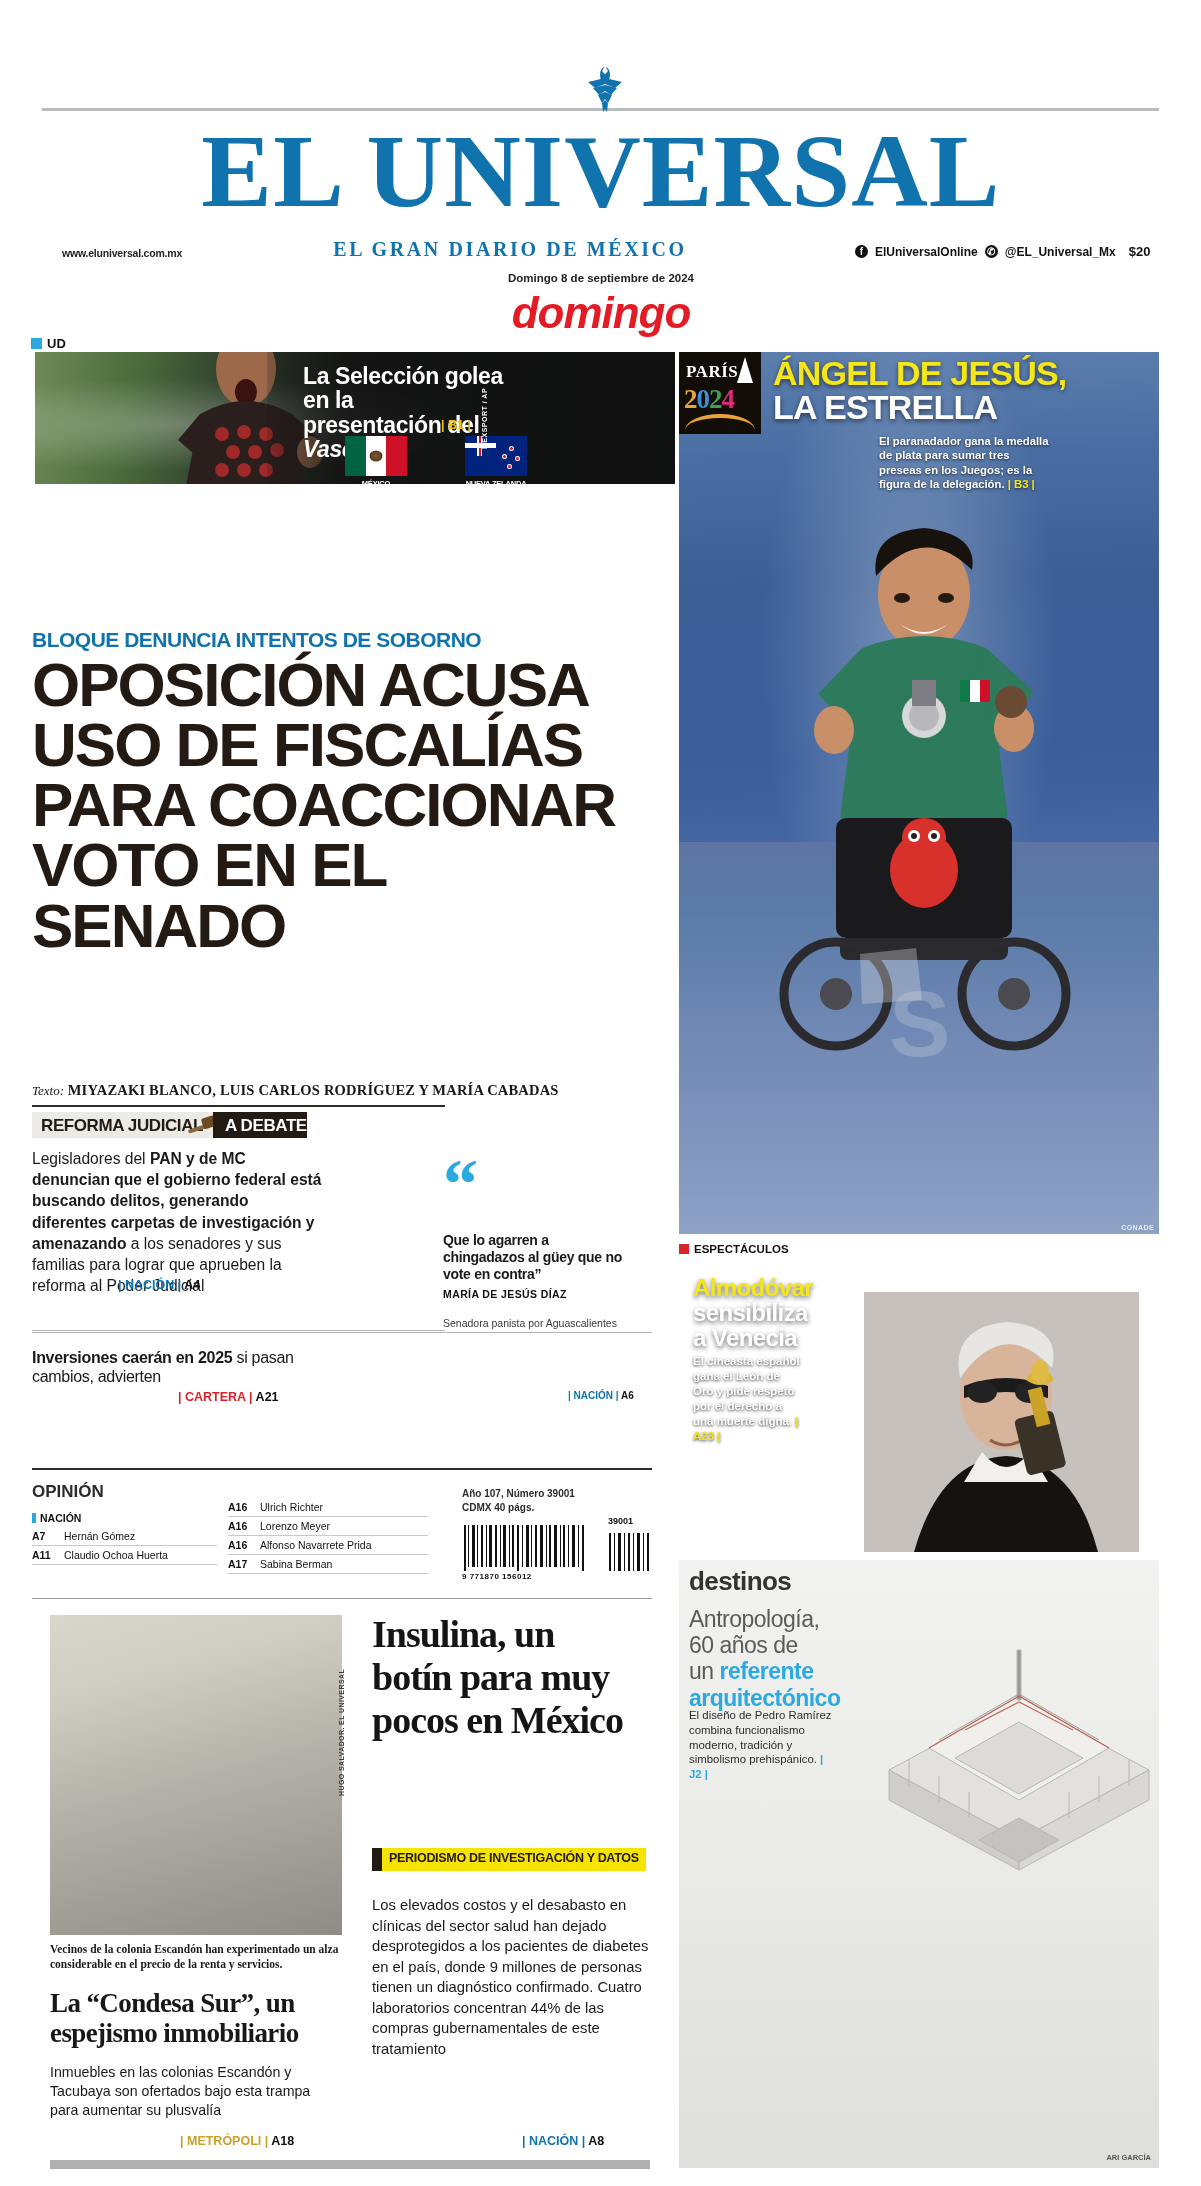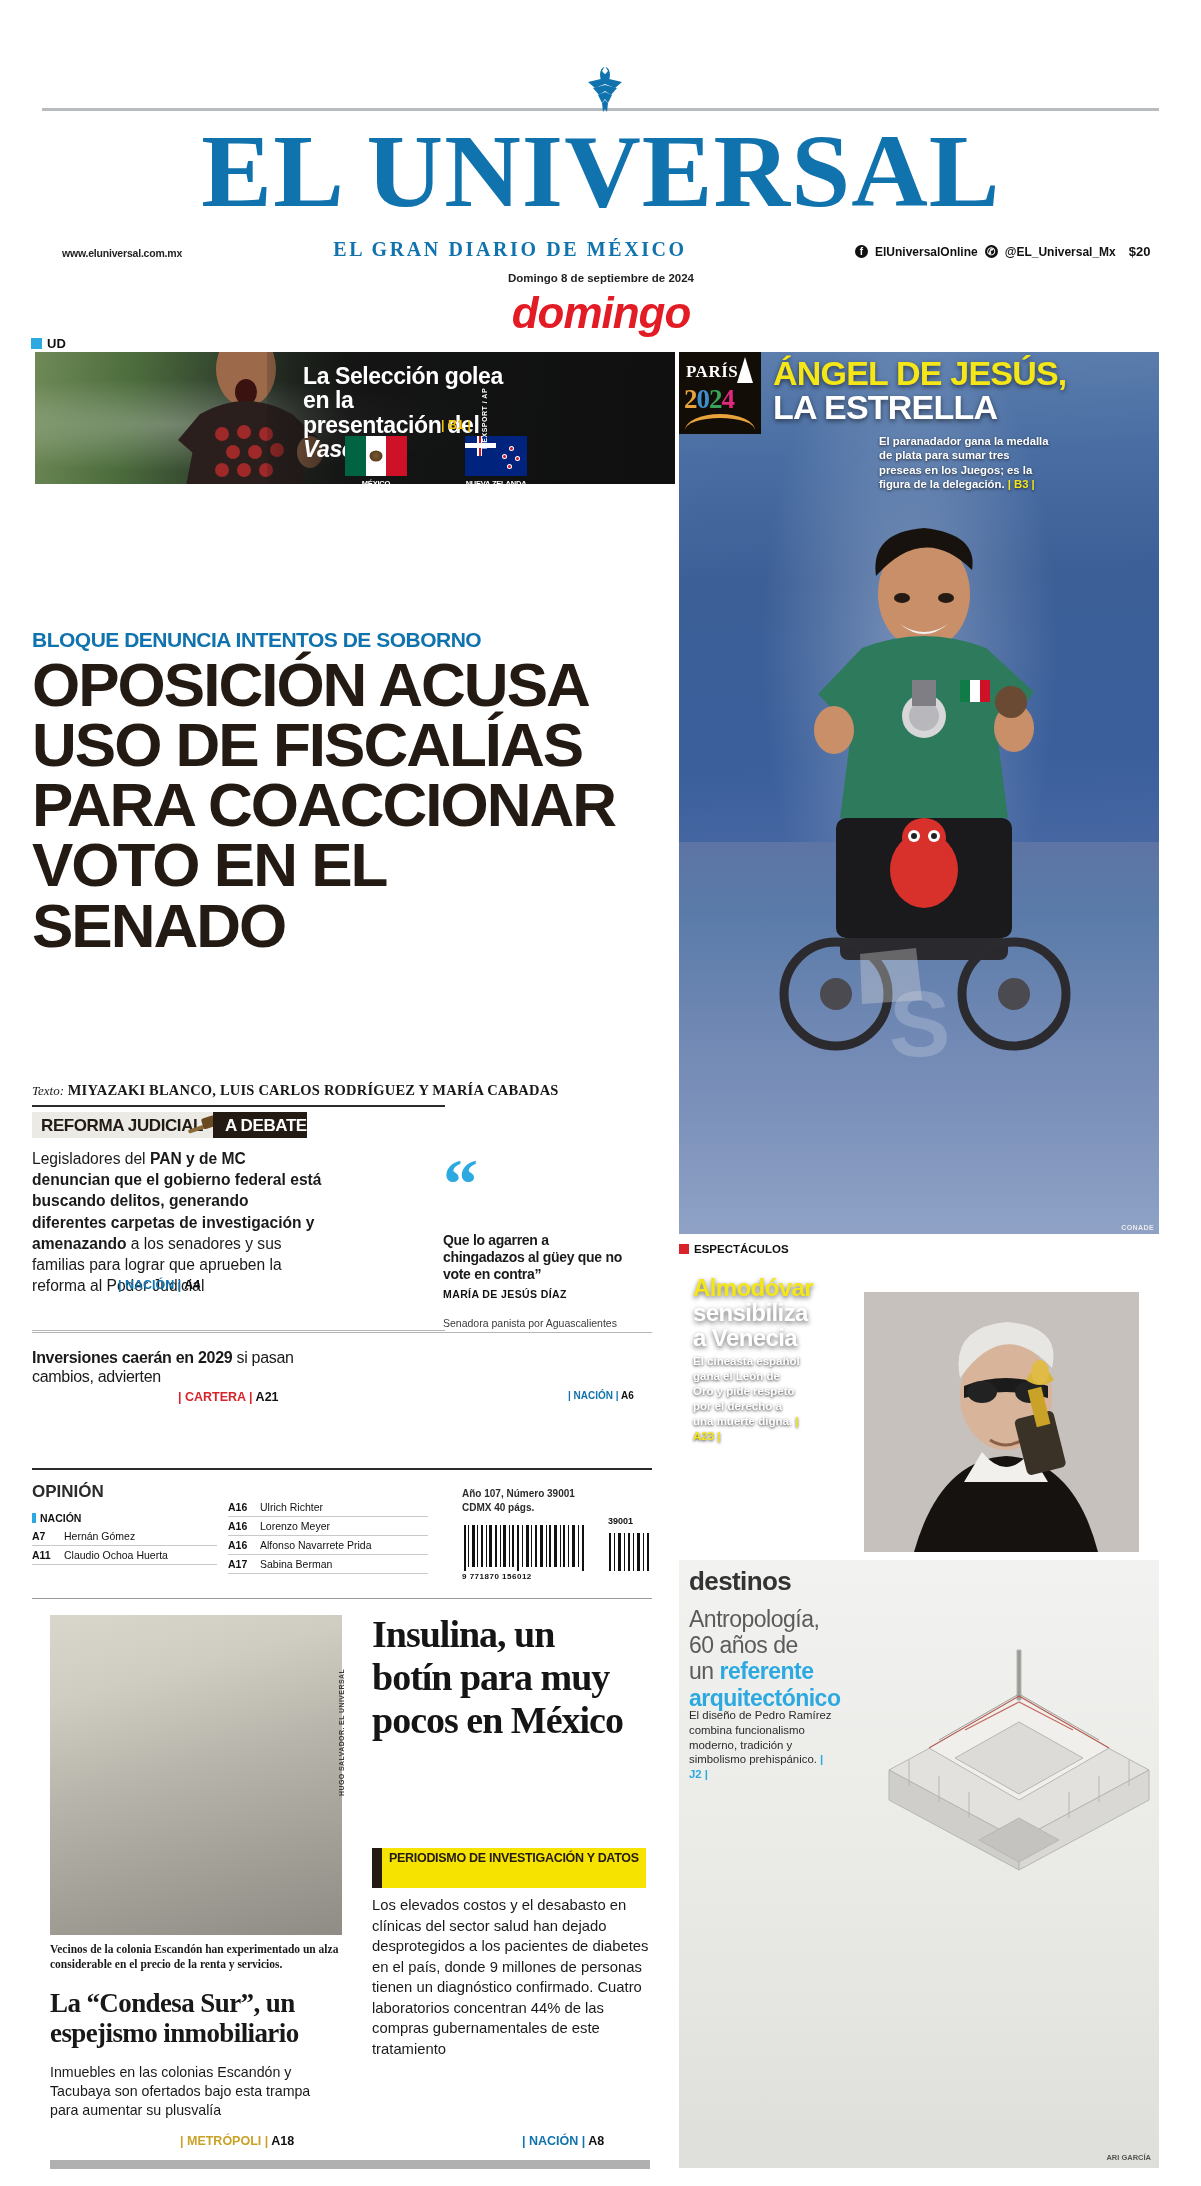--- a/index.html
+++ b/index.html
@@ -211,21 +211,21 @@
   .cond-head { position:absolute; left:50px; top:1988px; width:300px;
       font-family:"Liberation Serif",serif; font-size:27px; line-height:1.12; color:#181818; letter-spacing:-0.6px; }
   .cond-sub { position:absolute; left:50px; top:2063px; width:290px;
       font-size:14.2px; line-height:1.34; color:#1a1a1a; }
   .cond-tag { position:absolute; left:180px; top:2134px; font-size:12.5px; font-weight:bold; color:#c9a227; }
   .cond-tag .pg { color:#111; }
 
   
   .ins-head { position:absolute; left:372px; top:1613px; width:268px;
       font-family:"Liberation Serif",serif; font-size:38px; line-height:1.13; color:#151515; letter-spacing:-1px; }
-  .ins-badge { position:absolute; left:372px; top:1848px; height:40px; display:flex; align-items:stretch; }
+  .ins-badge { position:absolute; left:372px; top:1848px; height:23px; display:flex; align-items:stretch; }
   .ins-badge .blk { width:10px; background:#231a14; }
   .ins-badge .yel { background:#f6e400; padding:3px 7px 0 7px; font-size:12.5px; font-weight:bold; color:#231a14; letter-spacing:-0.3px; }
   .ins-body { position:absolute; left:372px; top:1895px; width:278px;
       font-size:14.8px; line-height:1.39; color:#1a1a1a; }
   .ins-tag { position:absolute; left:522px; top:2134px; font-size:12.5px; font-weight:bold; color:#1073ae; }
   .ins-tag .pg { color:#111; }
   .rule-f { position:absolute; left:50px; top:2160px; width:600px; height:9px; background:#b0b0b0; }
 
   
   .esp-bar { position:absolute; left:679px; top:1243px; display:flex; align-items:center; gap:5px;
@@ -458,21 +458,21 @@
 
   <div class="qmark">“</div>
   <div class="quote-txt">Que lo agarren a chingadazos al güey que no vote en contra”</div>
   <div class="quote-name">MARÍA DE JESÚS DÍAZ</div>
   <div class="quote-role">Senadora panista por Aguascalientes</div>
 
   <div class="rule-b"></div>
   <div class="rule-c"></div>
 
   <div class="sm-1">
-    <b>Inversiones caerán en 2029</b><span> si pasan cambios, advierten</span>
+    <b>Inversiones caerán en 2025</b><span> si pasan cambios, advierten</span>
   </div>
   <div class="sm-1-tag">
     <span>| CARTERA |</span>
     <span class="pg">A21</span>
   </div>
 
   <div class="sm-2-tag">
     <span>| NACIÓN |</span>
     <span class="pg">A6</span>
   </div>

